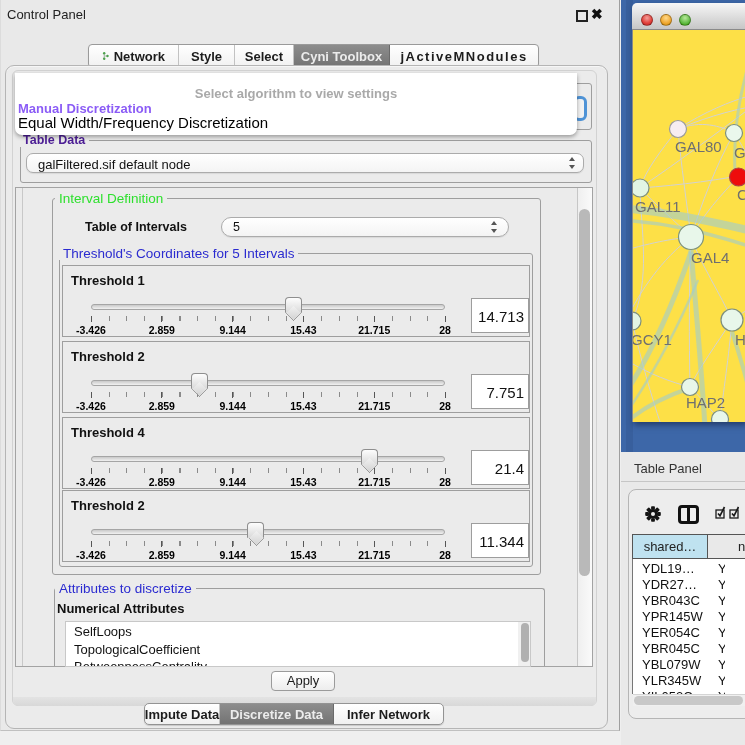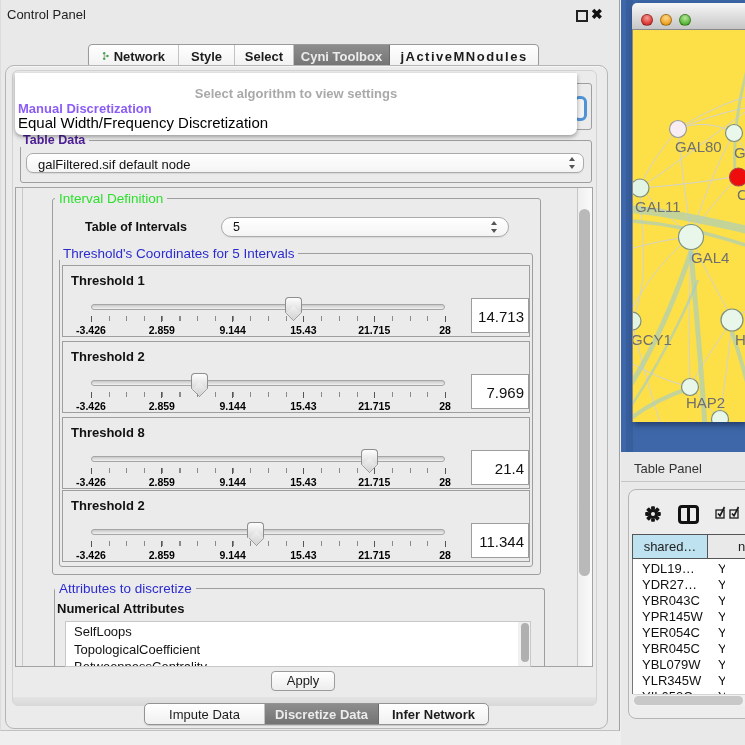--- a/index.html
+++ b/index.html
@@ -116,24 +116,24 @@
   <div class="mtick" style="left:98.3px"></div>
       <div class="slab" style="left:98.8px">2.859</div>
   <div class="mtick" style="left:169.1px"></div>
       <div class="slab" style="left:169.6px">9.144</div>
   <div class="mtick" style="left:239.9px"></div>
       <div class="slab" style="left:240.4px">15.43</div>
   <div class="mtick" style="left:310.7px"></div>
       <div class="slab" style="left:311.2px">21.715</div>
   <div class="mtick" style="left:381.5px"></div>
       <div class="slab" style="left:382px">28</div>
-  <div class="vbox">7.969</div>
+  <div class="vbox">7.751</div>
 </div>
 <div class="tbox" style="top:417px">
-  <div class="ttitle">Threshold 8</div>
+  <div class="ttitle">Threshold 4</div>
   <div class="track"></div>
   <div class="thumb" style="left:297.6px"></div>
   <div class="ticks"></div>
   <div class="mtick" style="left:27.5px"></div>
       <div class="slab" style="left:28px">-3.426</div>
   <div class="mtick" style="left:98.3px"></div>
       <div class="slab" style="left:98.8px">2.859</div>
   <div class="mtick" style="left:169.1px"></div>
       <div class="slab" style="left:169.6px">9.144</div>
   <div class="mtick" style="left:239.9px"></div>
@@ -168,21 +168,21 @@
 <div class="gtitle" style="left:55px;top:582px;color:#2b2bd0;font-weight:400;font-size:13.5px">Attributes to discretize</div>
 <div class="abs" style="left:57px;top:601px;font-size:13px;font-weight:700;color:#111">Numerical Attributes</div>
 <div class="abs" style="left:65px;top:621px;width:466px;height:46px;background:#fff;border:1px solid #c8c8c8;overflow:hidden">
   <div style="font-size:13px;color:#111;padding:1px 0 0 8px;line-height:17.5px">SelfLoops<br>TopologicalCoefficient<br>BetweennessCentrality</div>
   <div style="position:absolute;right:0;top:0;width:12px;height:46px;background:#f0f0f0"></div>
   <div class="sbthumb" style="right:1.5px;top:1px;width:8px;height:39px;background:#b0b0b0"></div>
 </div>
 
 <div class="abs" style="left:271px;top:671px;width:64px;height:20px;background:linear-gradient(#ffffff,#ededed);border:1px solid #9b9b9b;border-radius:4px;font-size:13px;color:#1a1a1a;text-align:center;line-height:18px">Apply</div>
 <div class="abs" id="btabs" style="left:144px;top:703px;height:22px;display:flex;border:1px solid #939393;border-radius:5px;background:linear-gradient(#ffffff,#f0f0f0);overflow:hidden;box-shadow:0 1px 1px rgba(0,0,0,.15)">
-  <div class="tab" style="font-weight:400;width:120px;justify-content:center">Impute Data</div>
+  <div class="tab" style="font-weight:700;width:75px;justify-content:center">Impute Data</div>
   <div class="tab sel" style="font-weight:600;width:114px;justify-content:center">Discretize Data</div>
   <div class="tab" style="font-weight:600;width:109px;justify-content:center;border-right:none">Infer Network</div>
 </div>
 
 <div class="abs" style="left:15px;top:73px;width:562px;height:62px;background:#fff;border-radius:0 0 7px 7px;box-shadow:0 2px 4px rgba(0,0,0,.35);z-index:5"></div>
 <div class="abs" style="left:15px;top:86px;width:562px;text-align:center;font-size:13px;font-weight:600;color:#a9a9a9;z-index:6">Select algorithm to view settings</div>
 <div class="abs" style="left:18px;top:101px;font-size:13px;font-weight:700;color:#8b5cf6;z-index:6">Manual Discretization</div>
 <div class="abs" style="left:18px;top:114px;font-size:15px;color:#000;z-index:6">Equal Width/Frequency Discretization</div>
 
 <div class="abs" style="left:621px;top:0;width:124px;height:452px;background:#3d67a8"></div>

